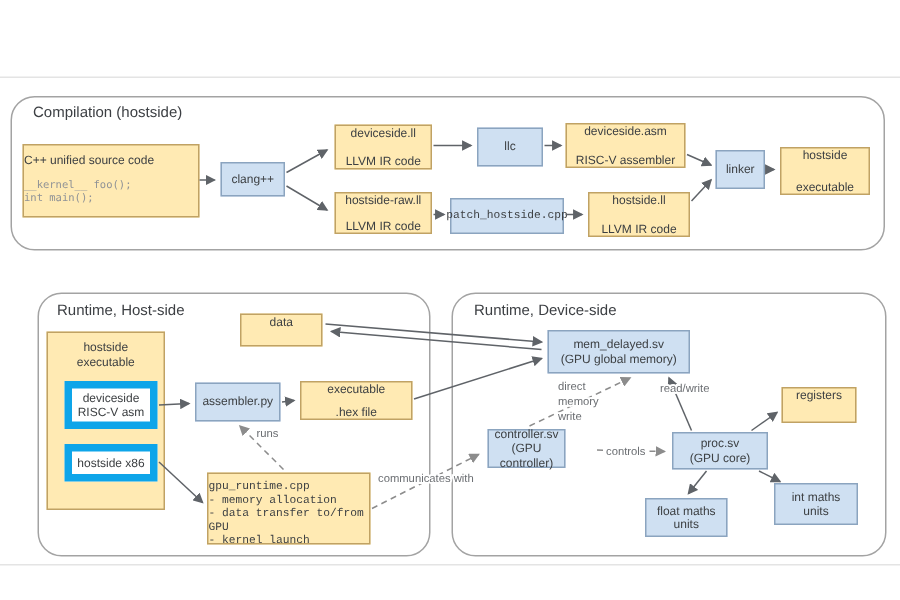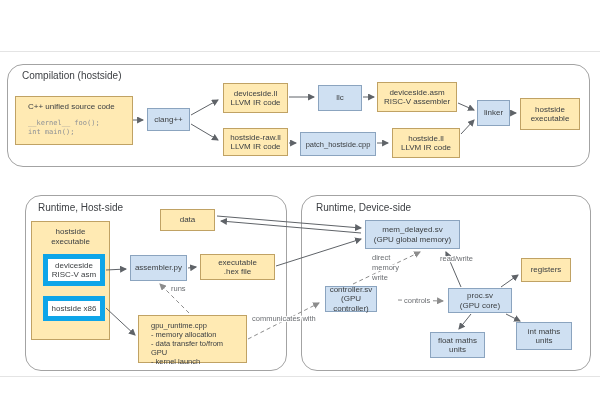--- a/index.html
+++ b/index.html
@@ -4,28 +4,28 @@
 <style>
   html,body{margin:0;padding:0;background:#fff;}
   #stage{position:relative;width:600px;height:400px;background:#fff;overflow:hidden;
          font-family:"Liberation Sans", sans-serif;margin-top:18px;}
   .canvas-line{position:absolute;left:0;width:600px;height:1px;background:#e4e4e4;}
   .region{position:absolute;border:1px solid #a3a3a3;border-radius:16px;box-sizing:border-box;background:transparent;}
   .region-title{position:absolute;font-size:10px;color:#3c3f43;white-space:nowrap;}
   .node{position:absolute;box-sizing:border-box;display:flex;flex-direction:column;
         align-items:center;justify-content:center;text-align:center;
         font-size:8px;line-height:9.5px;color:#3d4043;}
-  .yellow{background:#ffeab3;border:1px solid #c0a264;}
+  .yellow{background:#ffeab3;border:1px solid #c0a264;justify-content:space-between;}
   .blue{background:#cfe0f2;border:1px solid #8ba4bf;}
   .white-box{background:#ffffff;border:5px solid #0ea5e9;}
   .container-label{position:absolute;top:5px;left:0;right:0;text-align:center;font-size:8px;line-height:9.5px;color:#3d4043;}
-  .left-align{align-items:flex-start;justify-content:flex-start;text-align:left;padding:5px 12px;}
+  .left-align{align-items:flex-start;justify-content:flex-start;text-align:left;padding:5px 0;}
   .code{font-family:"DejaVu Sans Mono", monospace;font-size:7px;color:#8f9296;line-height:9px;white-space:pre;}
   .gap{height:7px;}
-  .small{font-size:7.5px;line-height:9px;}
+  .small{font-size:7.5px;line-height:9px;font-family:Liberation Mono, monospace;}
   svg#edges{position:absolute;left:0;top:0;pointer-events:none;}
   .edge{fill:none;}
   .edge-solid{stroke:#5f6368;stroke-width:1;}
   .edge-dashed{stroke:#8c8c8c;stroke-width:1;stroke-dasharray:4 3;}
   .edge-label{font-family:"Liberation Sans", sans-serif;font-size:7.5px;fill:#6b6e72;
               paint-order:stroke;stroke:#ffffff;stroke-width:2.5px;}
 </style>
 </head>
 <body>
 

